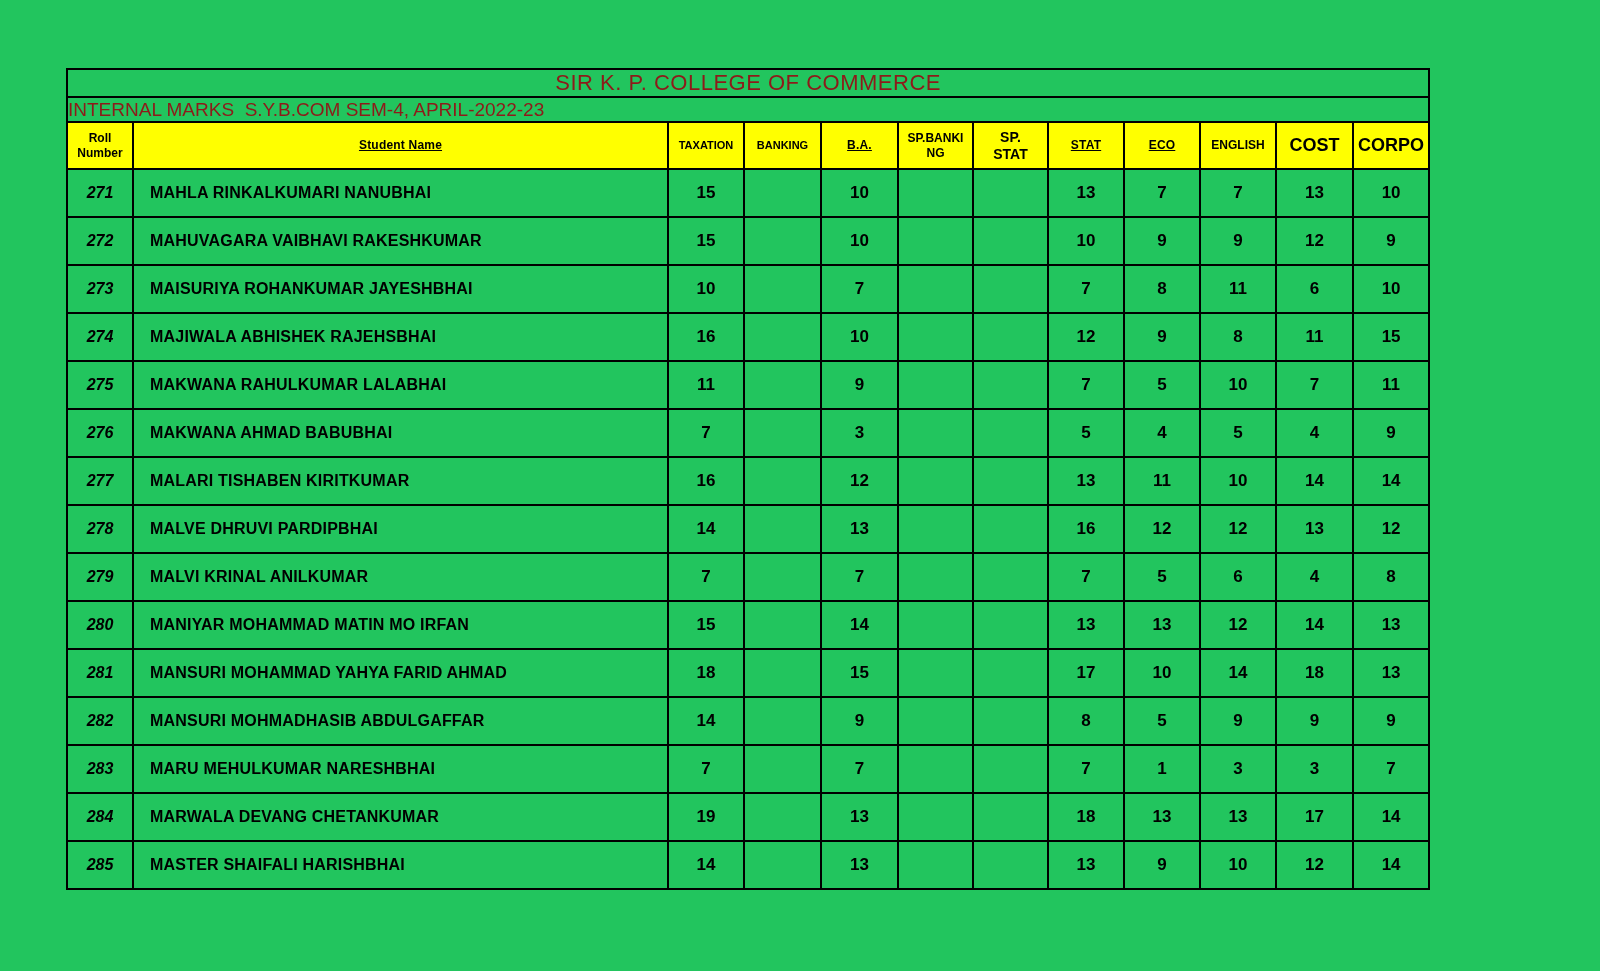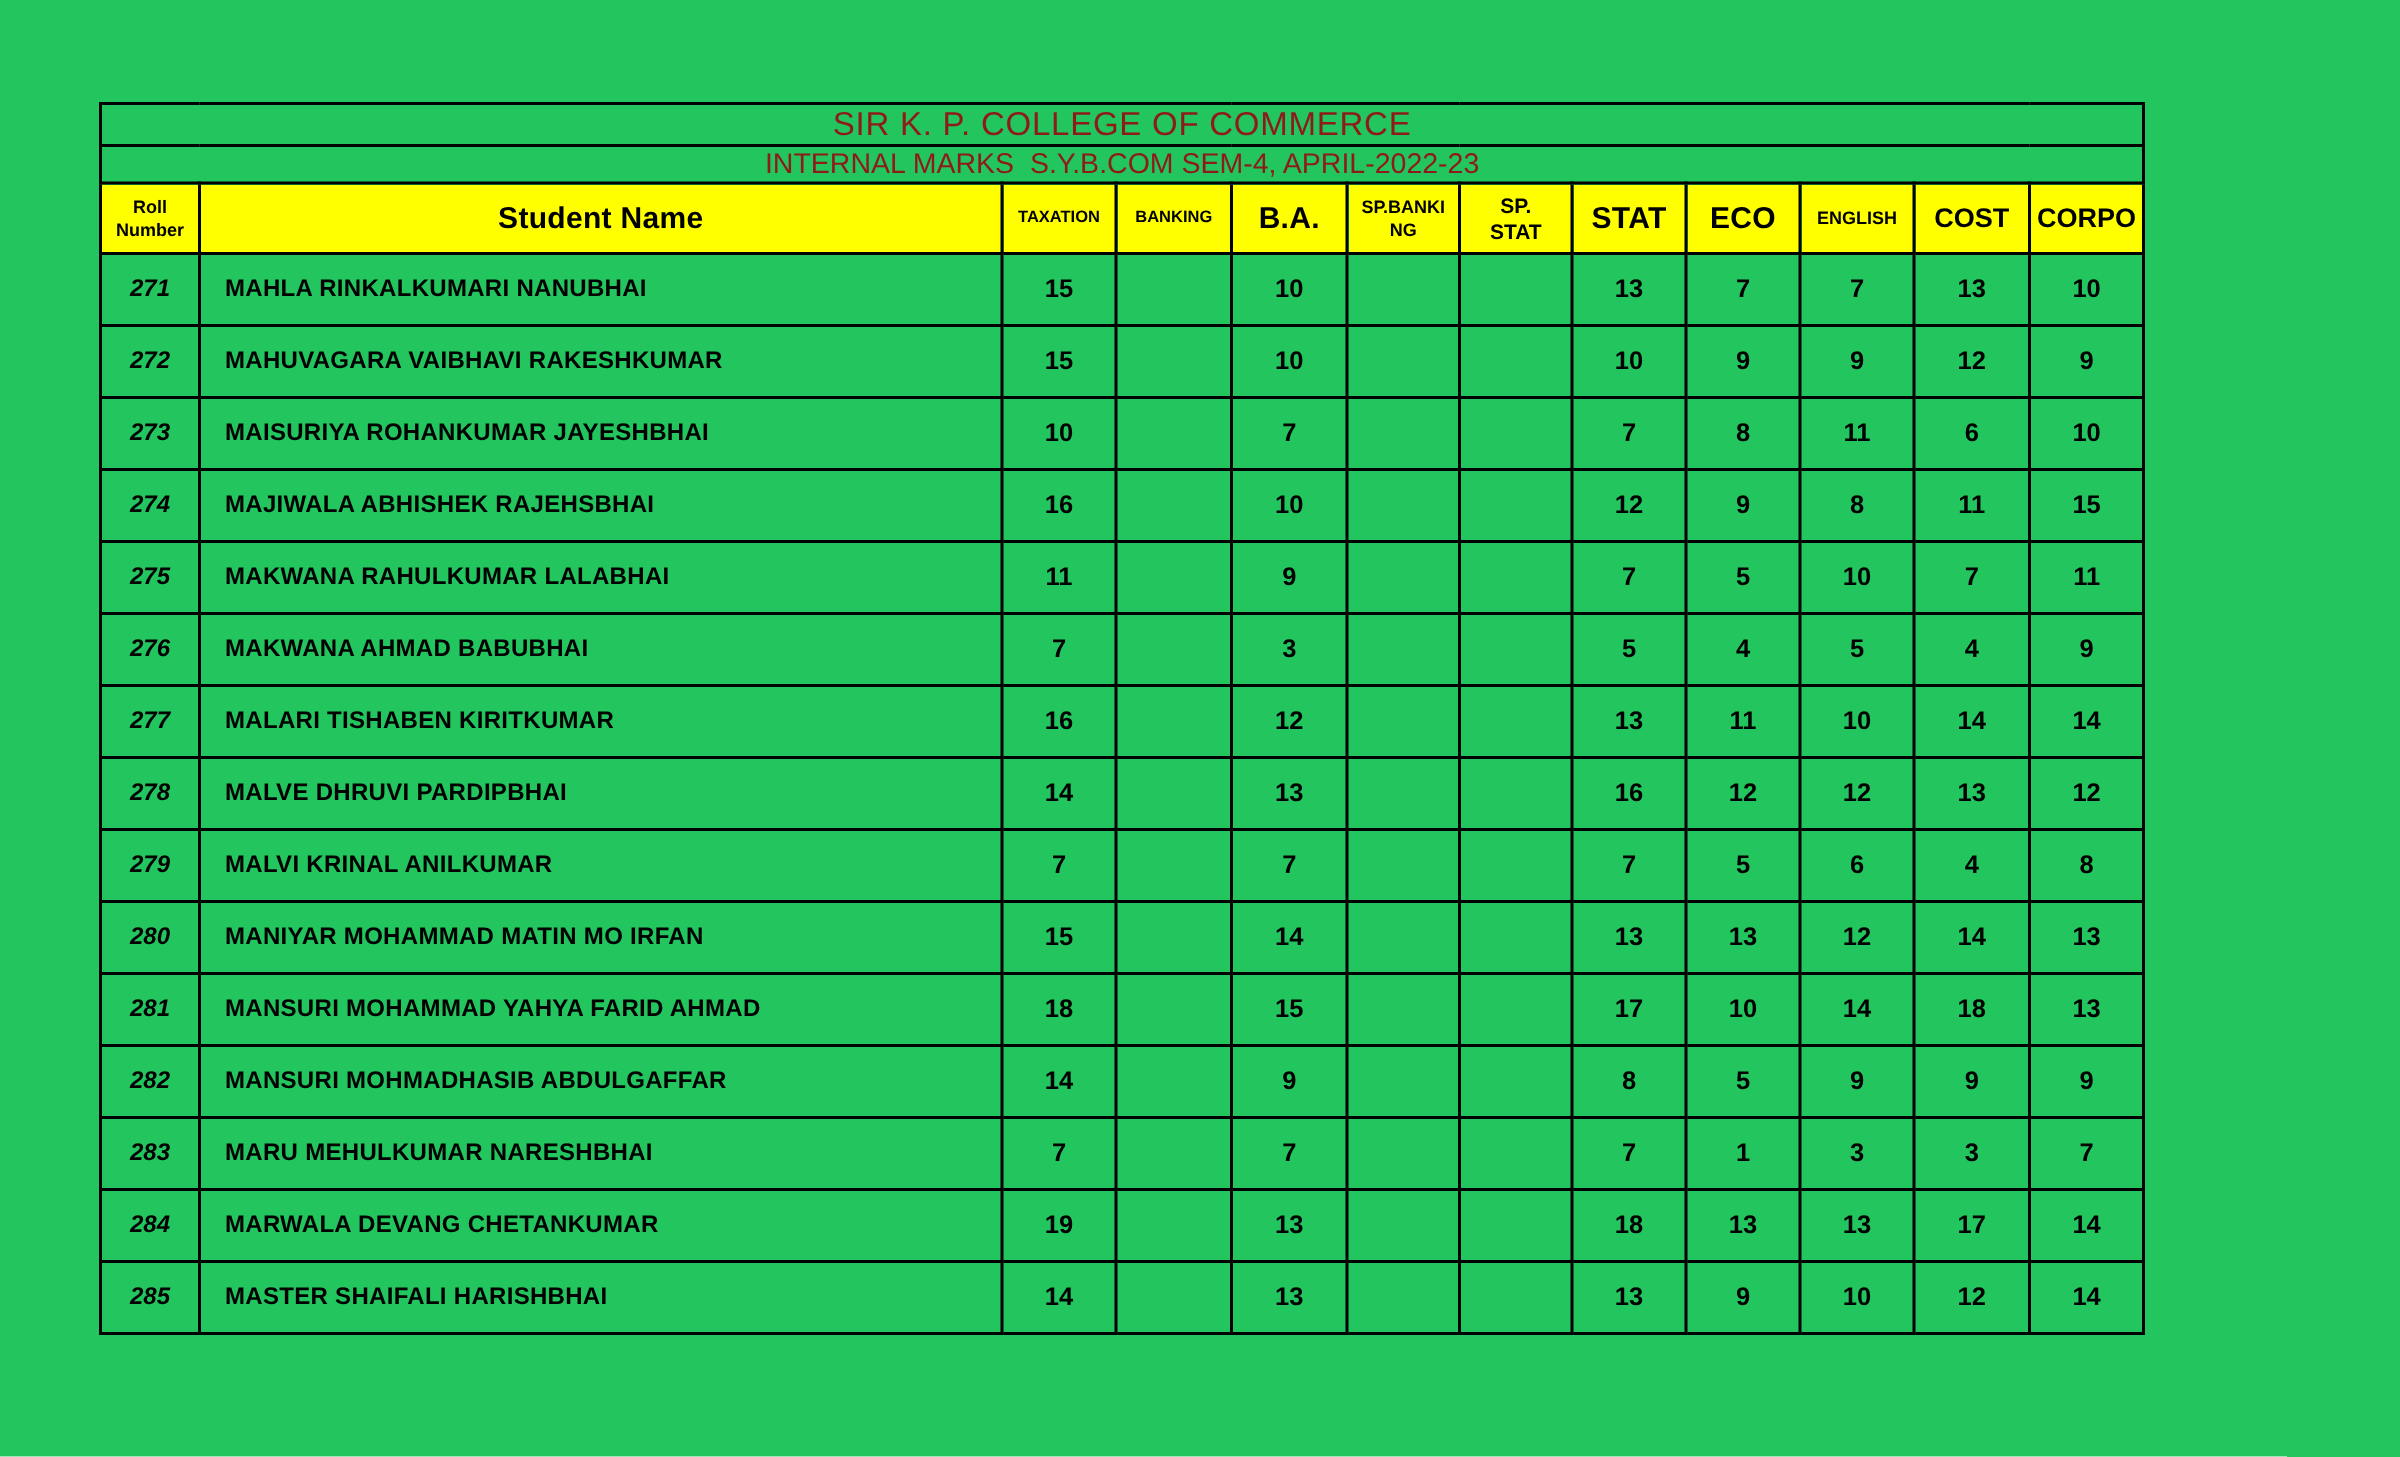--- a/index.html
+++ b/index.html
@@ -31,39 +31,39 @@
     font-weight: normal;
     text-align: center;
     vertical-align: middle;
     letter-spacing: 0.5px;
   }
   tr.subtitle-row td {
     height: 25px;
     color: #8E1A1A;
     font-size: 19px;
     font-weight: normal;
-    text-align: center;
+    text-align: left;
     vertical-align: middle;
     white-space: pre;
   }
 
   tr.header-row th {
     background: #FFFF00;
     height: 47px;
     font-weight: bold;
     color: #000;
     text-align: center;
     vertical-align: middle;
     line-height: 1.2;
   }
   th.h-xs  { font-size: 11px; }
   th.h-sm  { font-size: 12px; }
   th.h-md  { font-size: 14px; }
   th.h-md2 { font-size: 18px; }
-  th.h-lg  { font-size: 20px; letter-spacing: 0.2px; }
+  th.h-lg  { font-size: 12px; letter-spacing: 0.2px; text-decoration: underline; }
 
   tbody.data-body td {
     height: 48px;
     font-size: 17px;
     font-weight: bold;
     color: #000;
     text-align: center;
     vertical-align: middle;
   }
   tbody.data-body td.roll-cell { font-size: 16px; font-style: italic; }

